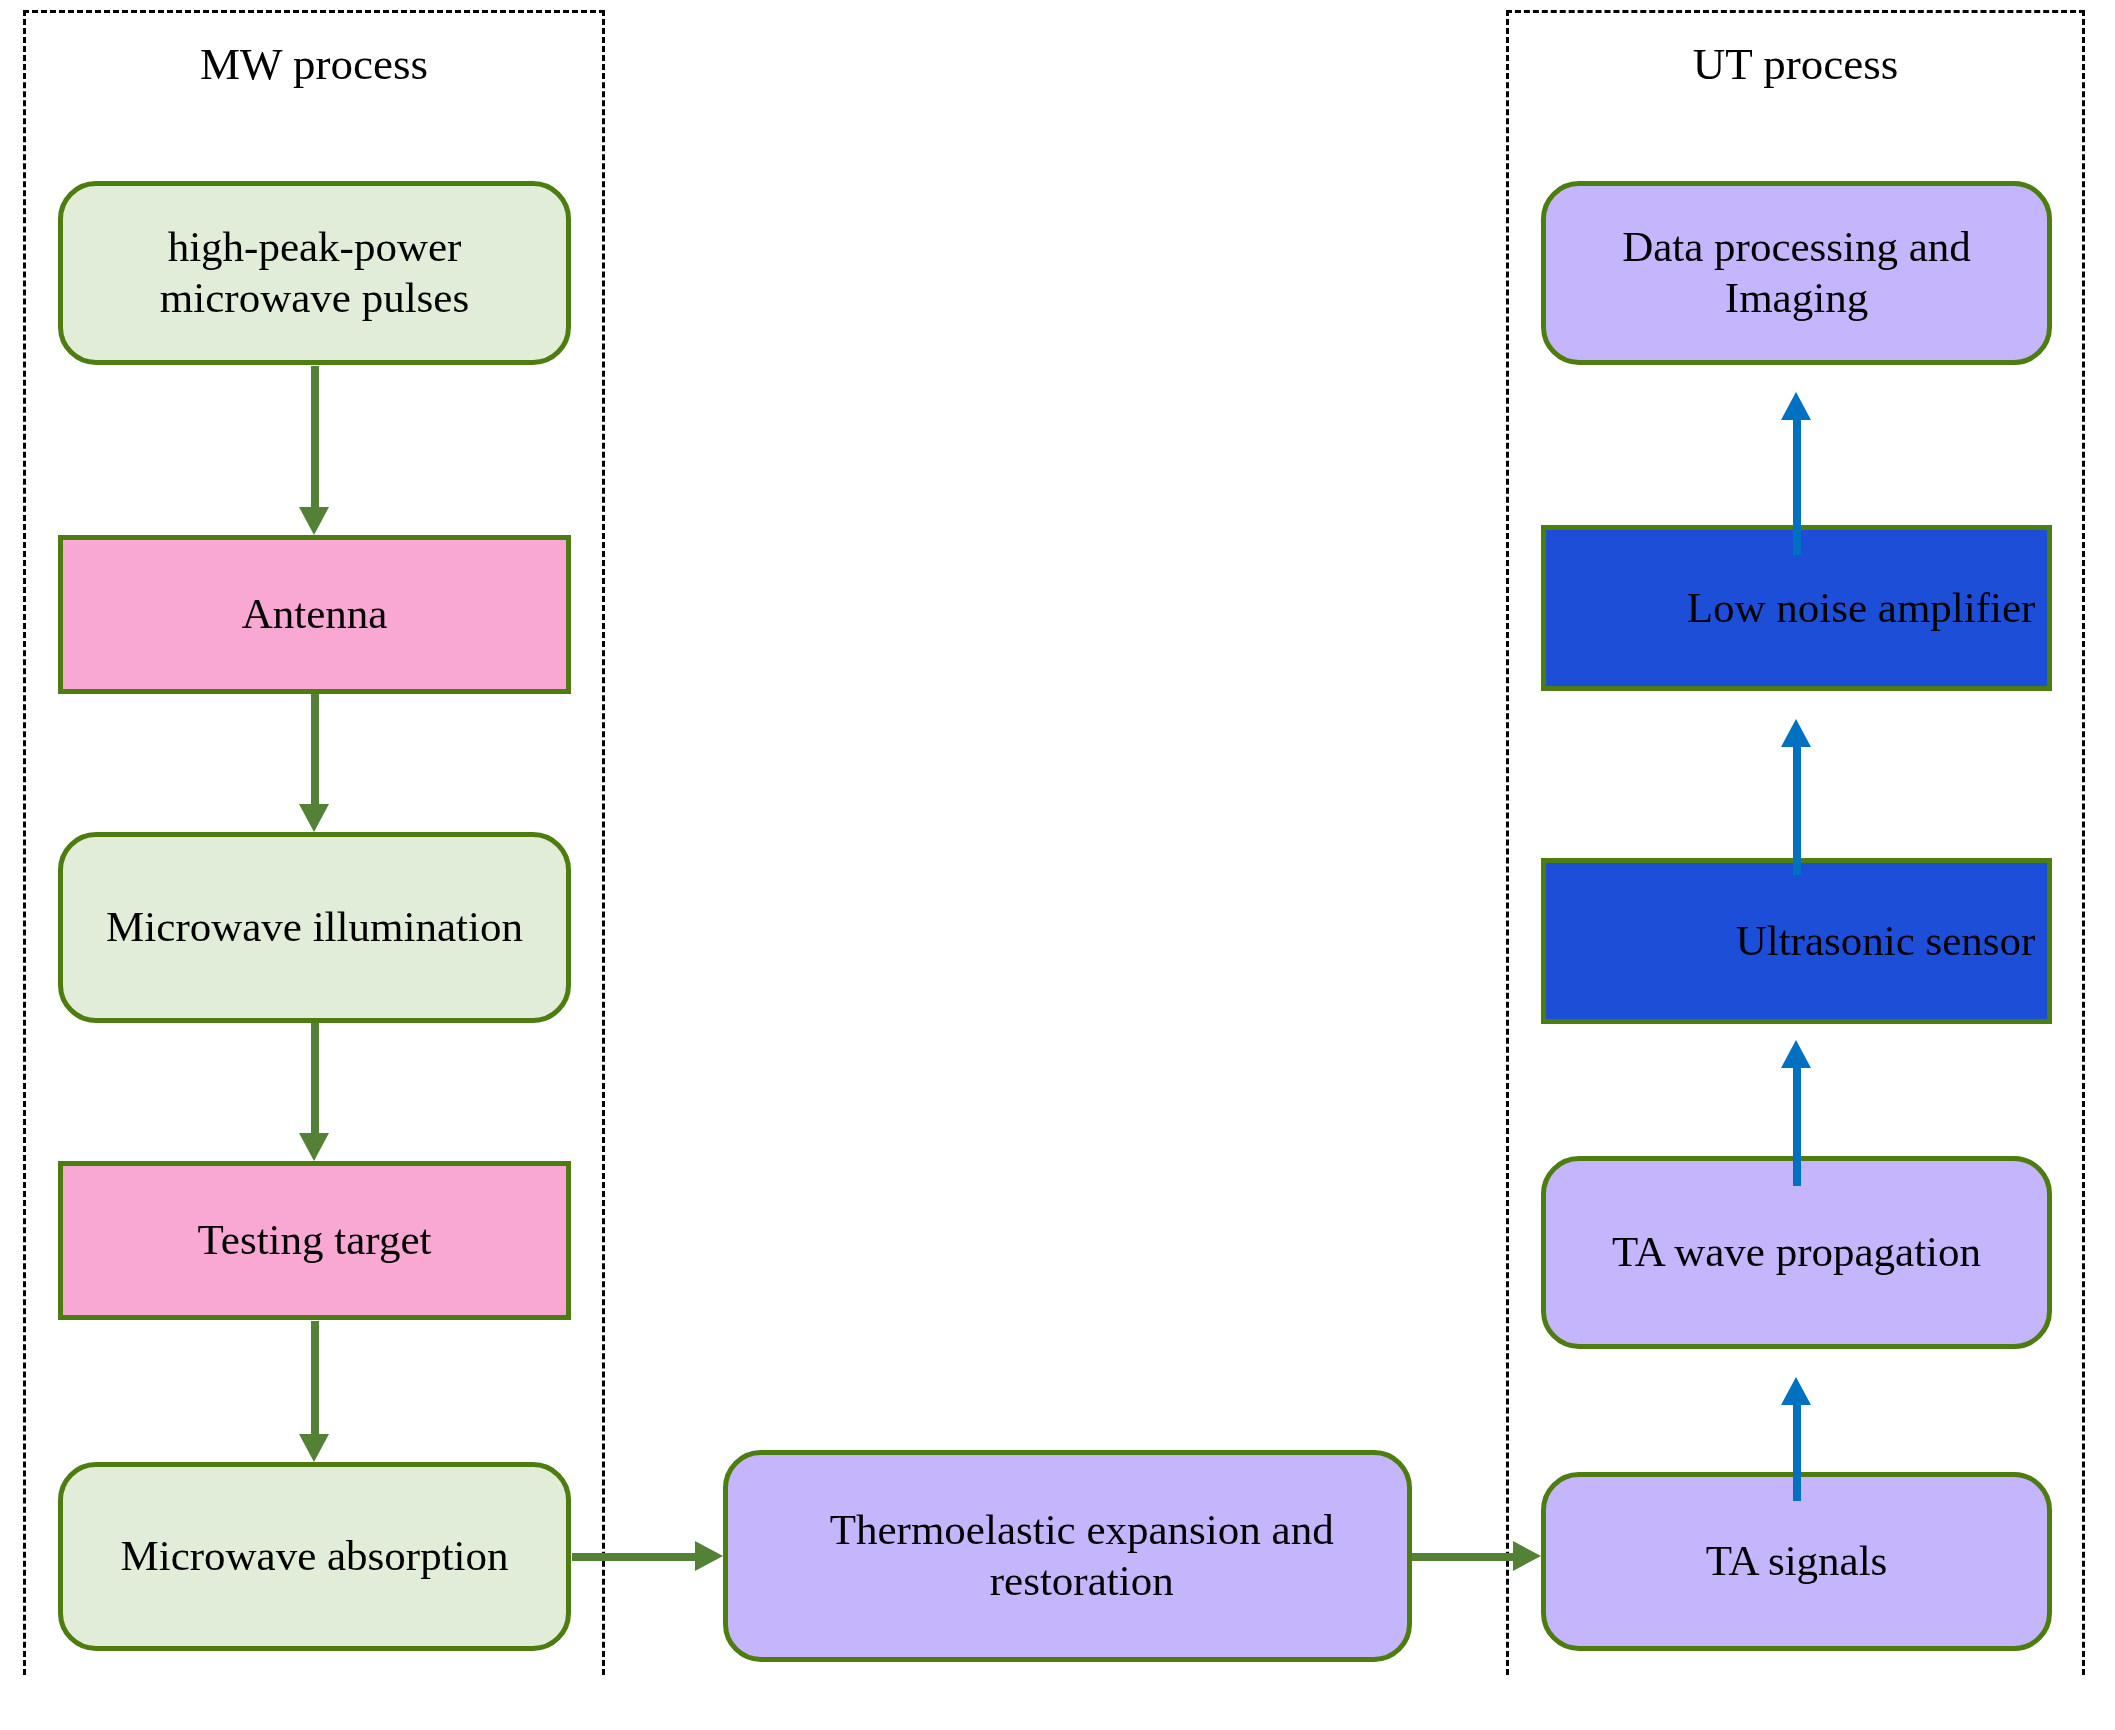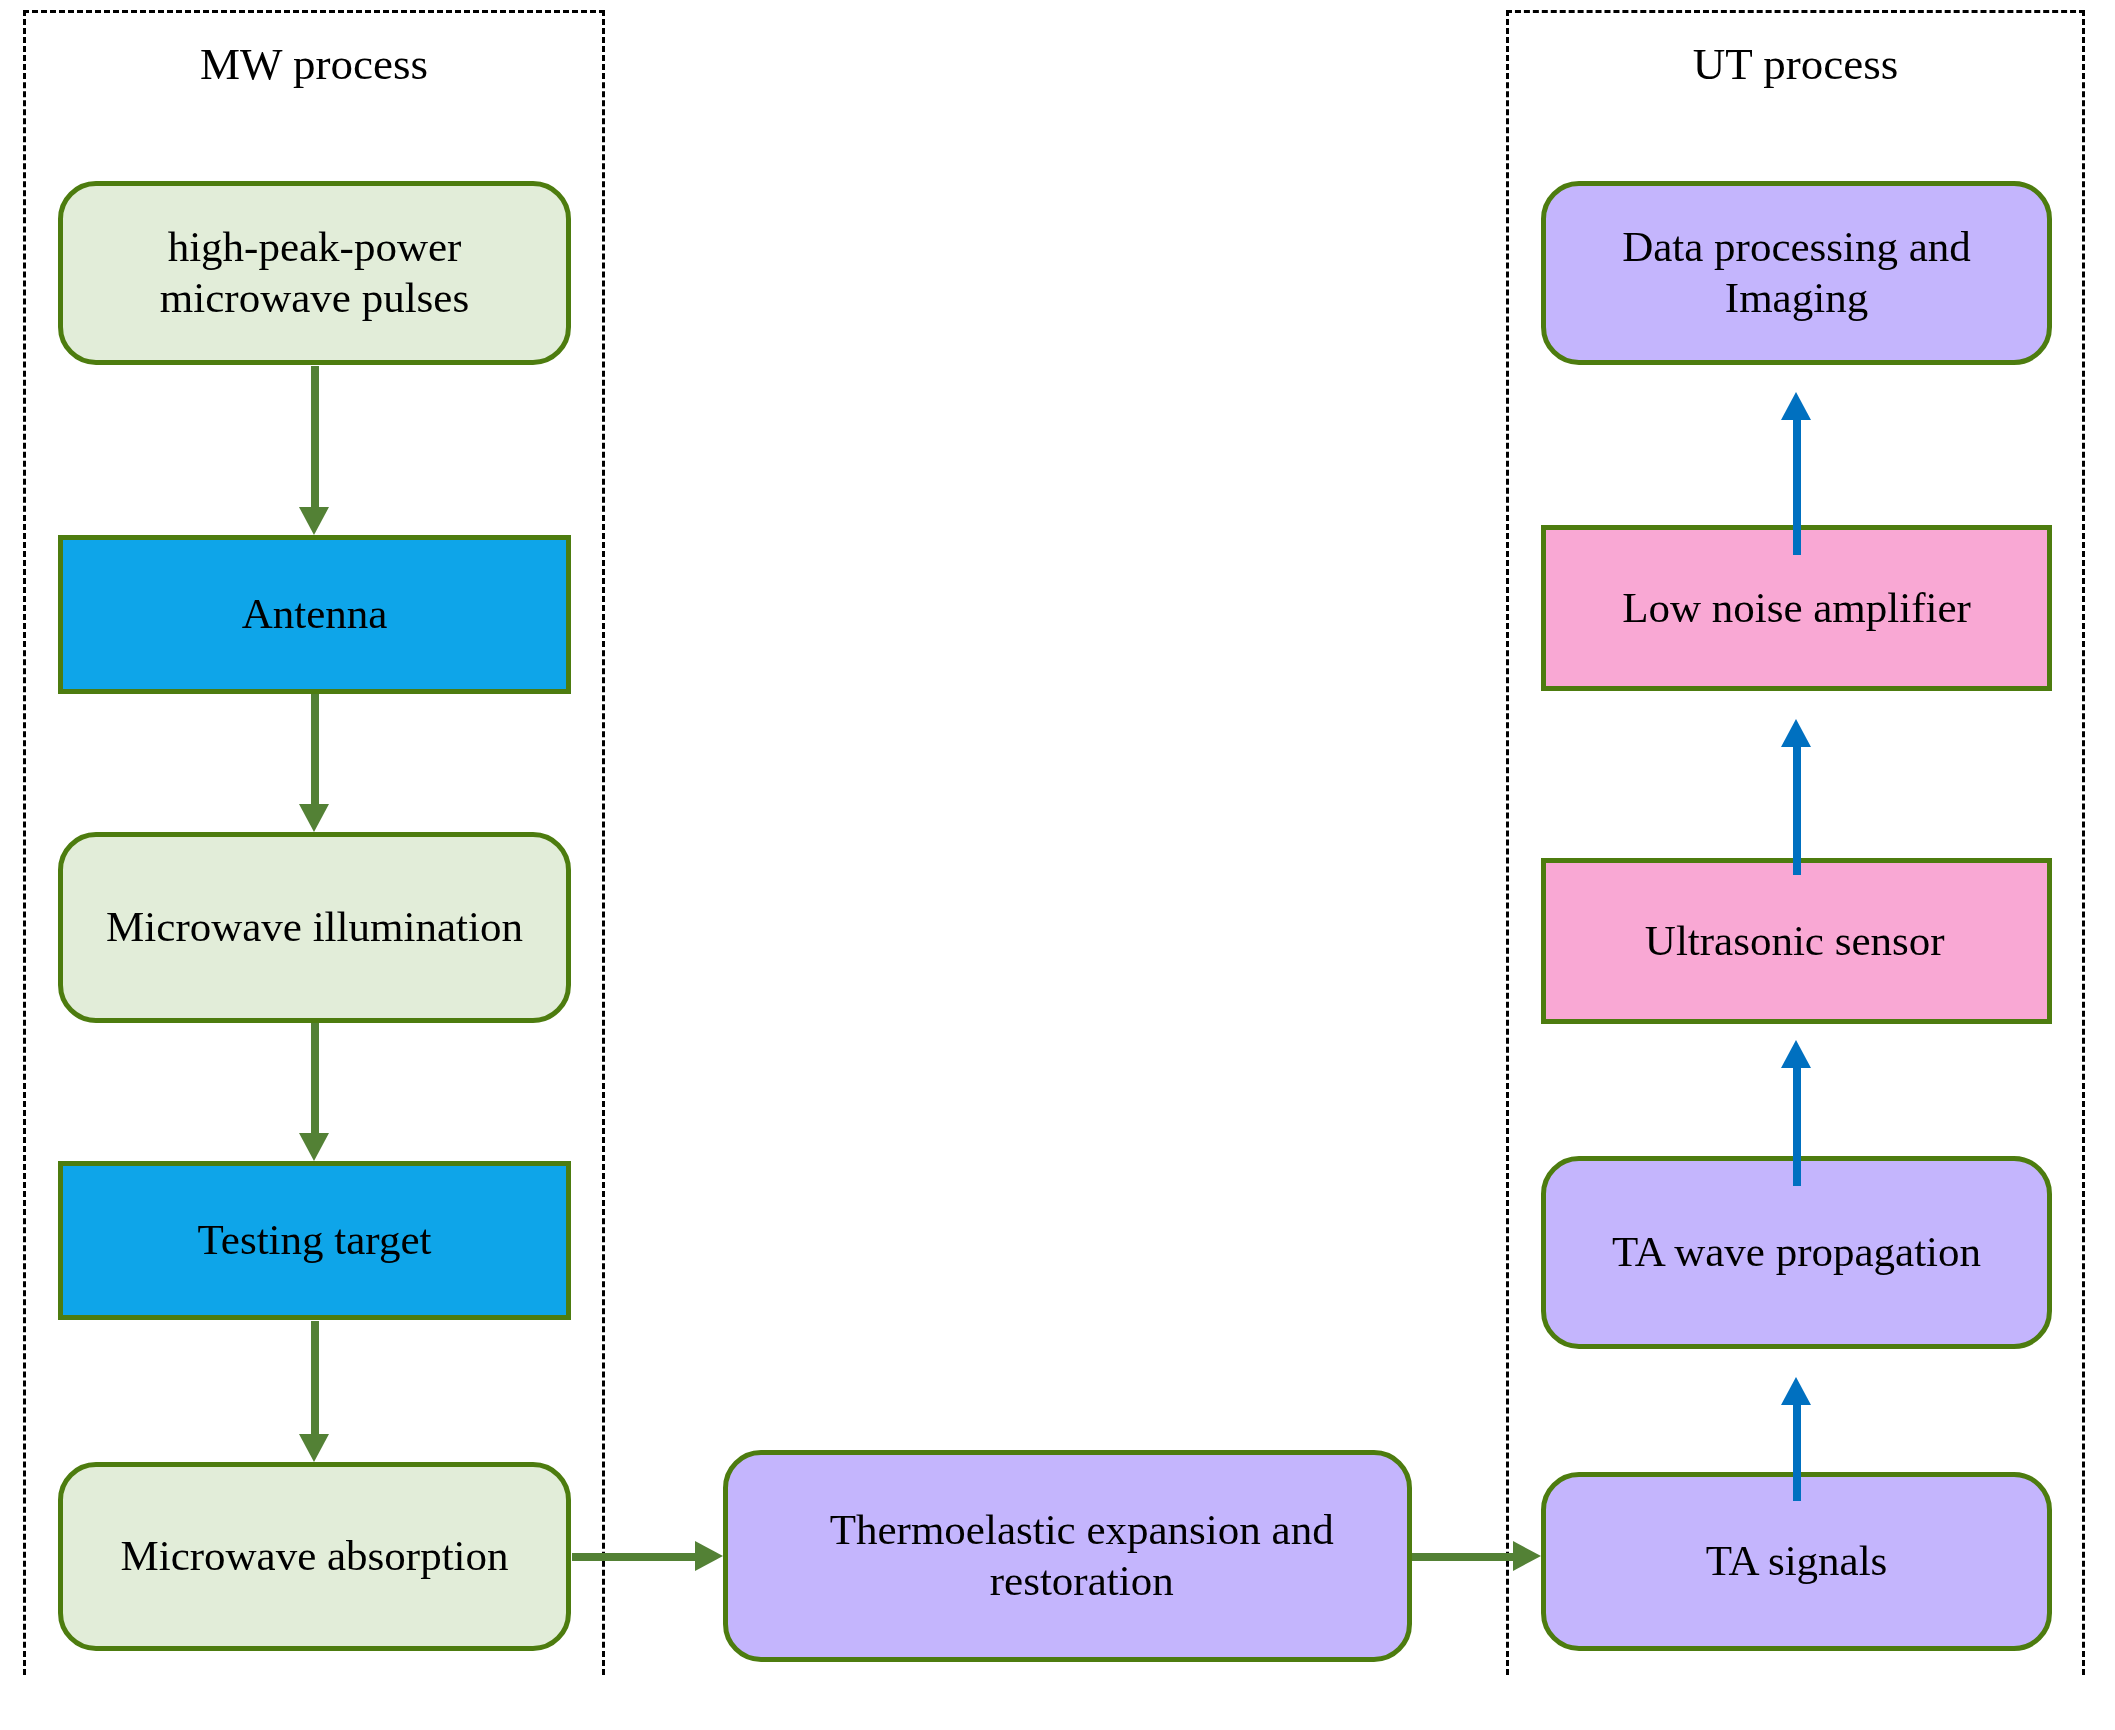--- a/index.html
+++ b/index.html
@@ -51,23 +51,23 @@
     font-size: 43px;
     line-height: 1.18;
     padding: 3.3px 11.6px;
   }
   .node .lbl { display: block; width: 100%; }
 
   .rounded { border-radius: 38px; }
   .sharp   { border-radius: 0; }
 
   .fill-lightgreen { background: #E2EDD9; }
-  .fill-green      { background: #0ea5e9; }
+  .fill-green      { background: #f9a8d4; }
   .fill-lightblue  { background: #c4b5fd; }
-  .fill-blue       { background: #f9a8d4; }
+  .fill-blue       { background: #1d4ed8; text-align: right; }
 
   
   #n-pulses      { left: 58px; top: 181px;  width: 513px; height: 184px; }
   #n-antenna     { left: 58px; top: 535px;  width: 513px; height: 159px; }
   #n-illum       { left: 58px; top: 832px; width: 513px; height: 191px; }
   #n-target      { left: 58px; top: 1161px; width: 513px; height: 159px; }
   #n-absorb      { left: 58px; top: 1462px; width: 513px; height: 189px; }
 
   
   #n-thermo      { left: 723px; top: 1450px; width: 689px; height: 212px; padding-left: 40px; }

